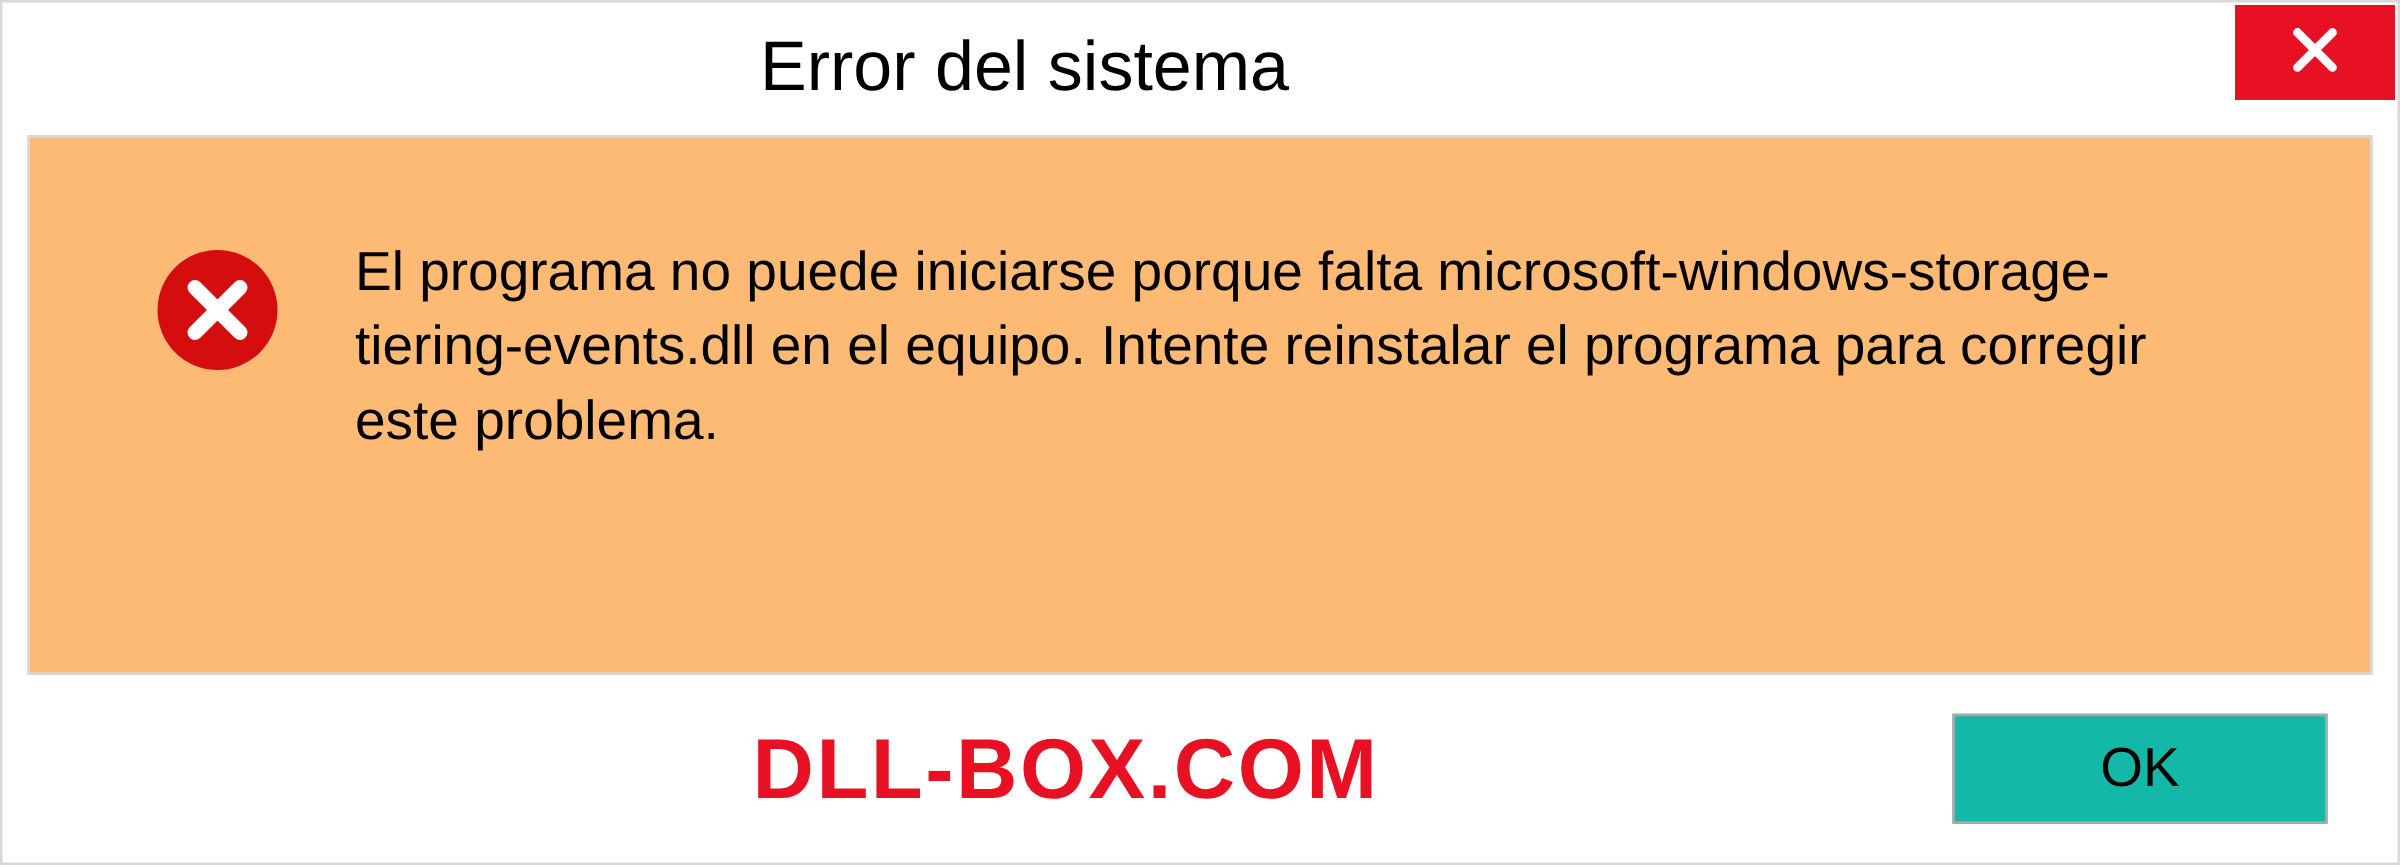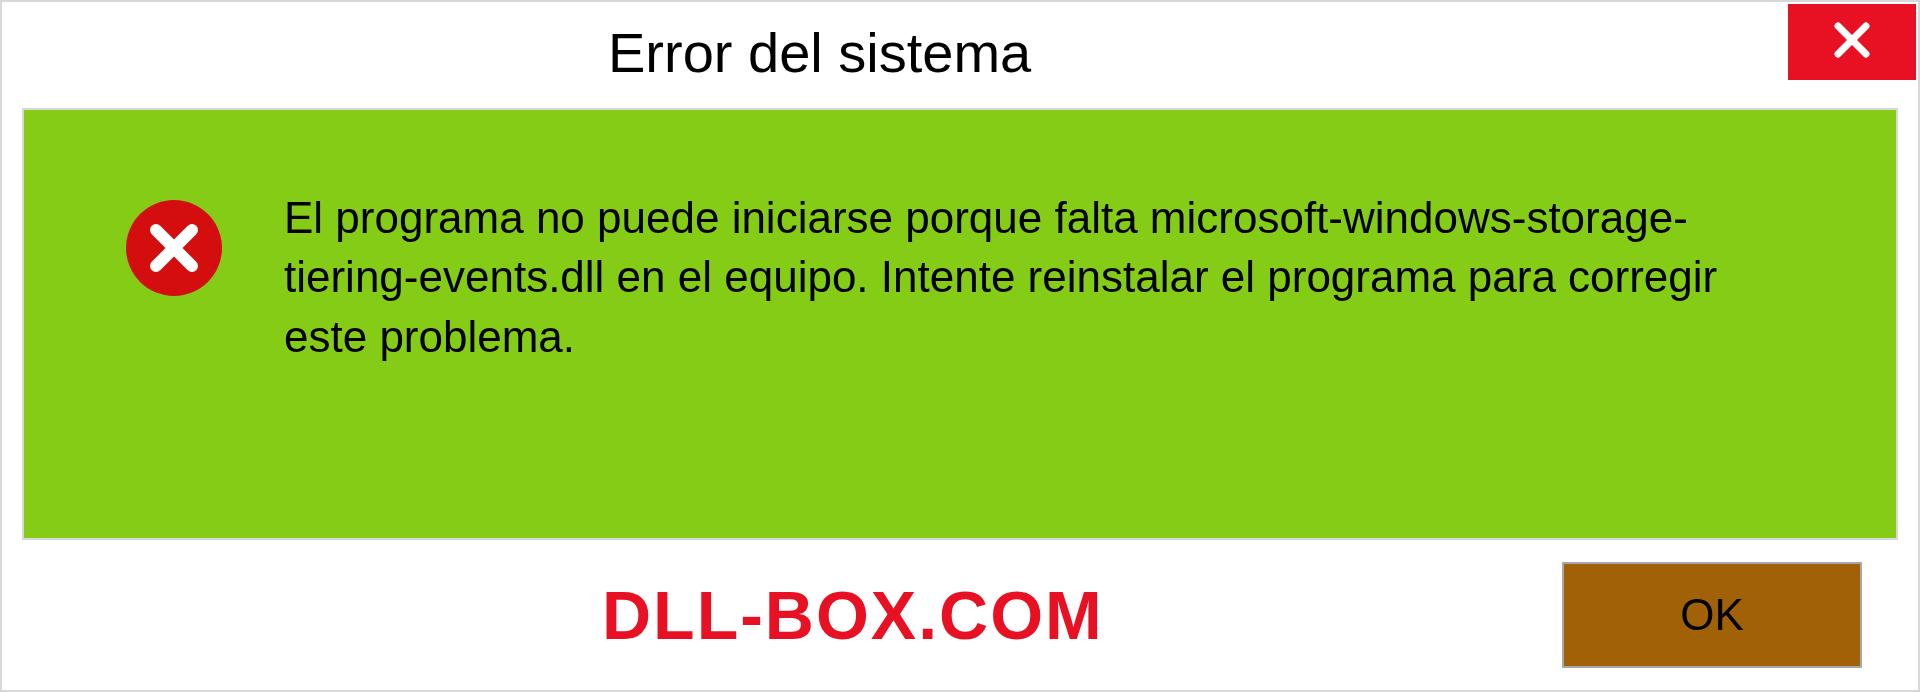--- a/index.html
+++ b/index.html
@@ -53,21 +53,21 @@
     }
     
     .close-btn svg {
       width: 48px;
       height: 48px;
     }
     
     .content-area {
       margin: 14px 20px 0 20px;
       border: 2px solid #d8d8d8;
-      background: #84cc16;
+      background: #fdba74;
       flex: 1;
       display: flex;
       align-items: flex-start;
       padding: 78px 60px 60px 100px;
     }
     
     .error-icon {
       width: 100px;
       height: 100px;
       flex-shrink: 0;
@@ -95,22 +95,22 @@
       font-size: 68px;
       font-weight: 800;
       color: #e81123;
       letter-spacing: 2px;
       padding-left: 600px;
       font-family: Arial, sans-serif;
     }
     
     .ok-button {
       width: 300px;
-      height: 106px;
-      background: #a16207;
+      height: 88px;
+      background: #14b8a6;
       border: 2px solid #a8a8a8;
       font-size: 44px;
       color: #000000;
       display: flex;
       align-items: center;
       justify-content: center;
       cursor: pointer;
       font-family: "Segoe UI", Tahoma, Arial, sans-serif;
     }
   </style>

